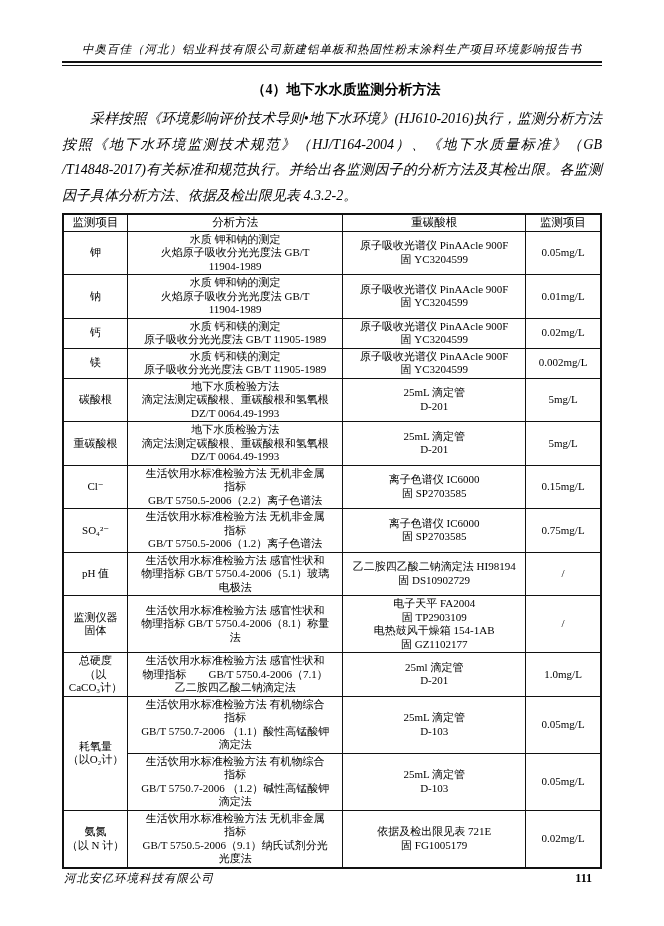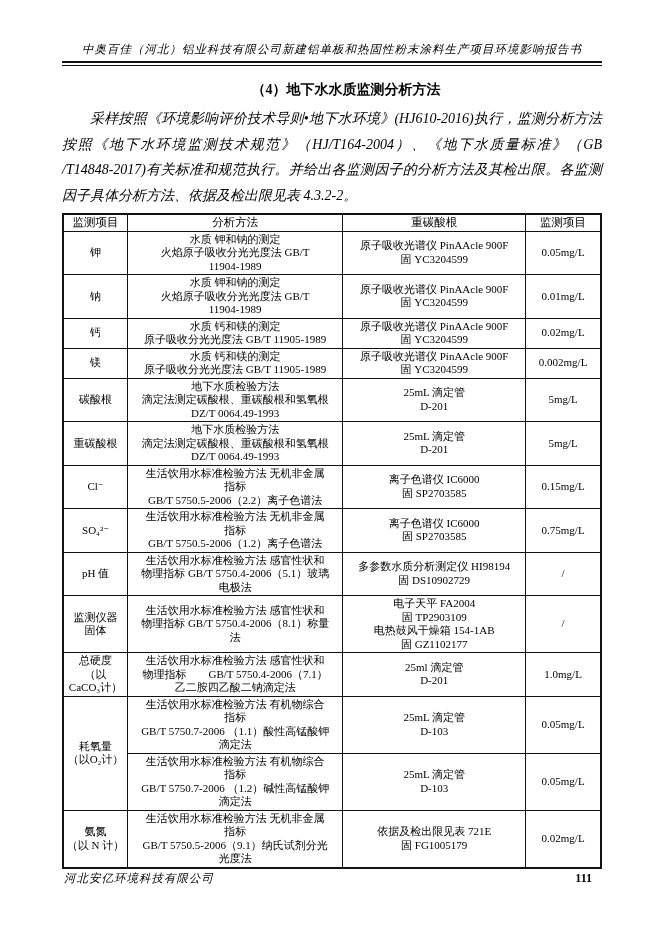--- a/index.html
+++ b/index.html
@@ -191,21 +191,21 @@
 GB/T 5750.5-2006（1.2）离子色谱法</td>
             <td>离子色谱仪 IC6000
 固 SP2703585</td>
             <td>0.75mg/L</td>
           </tr>
           <tr>
             <td>pH 值</td>
             <td>生活饮用水标准检验方法 感官性状和
 物理指标 GB/T 5750.4-2006（5.1）玻璃
 电极法</td>
-            <td>多参数水质分析测定仪 HI98194
+            <td>乙二胺四乙酸二钠滴定法 HI98194
 固 DS10902729</td>
             <td>/</td>
           </tr>
           <tr>
             <td>监测仪器
 固体</td>
             <td>生活饮用水标准检验方法 感官性状和
 物理指标 GB/T 5750.4-2006（8.1）称量
 法</td>
             <td>电子天平 FA2004

